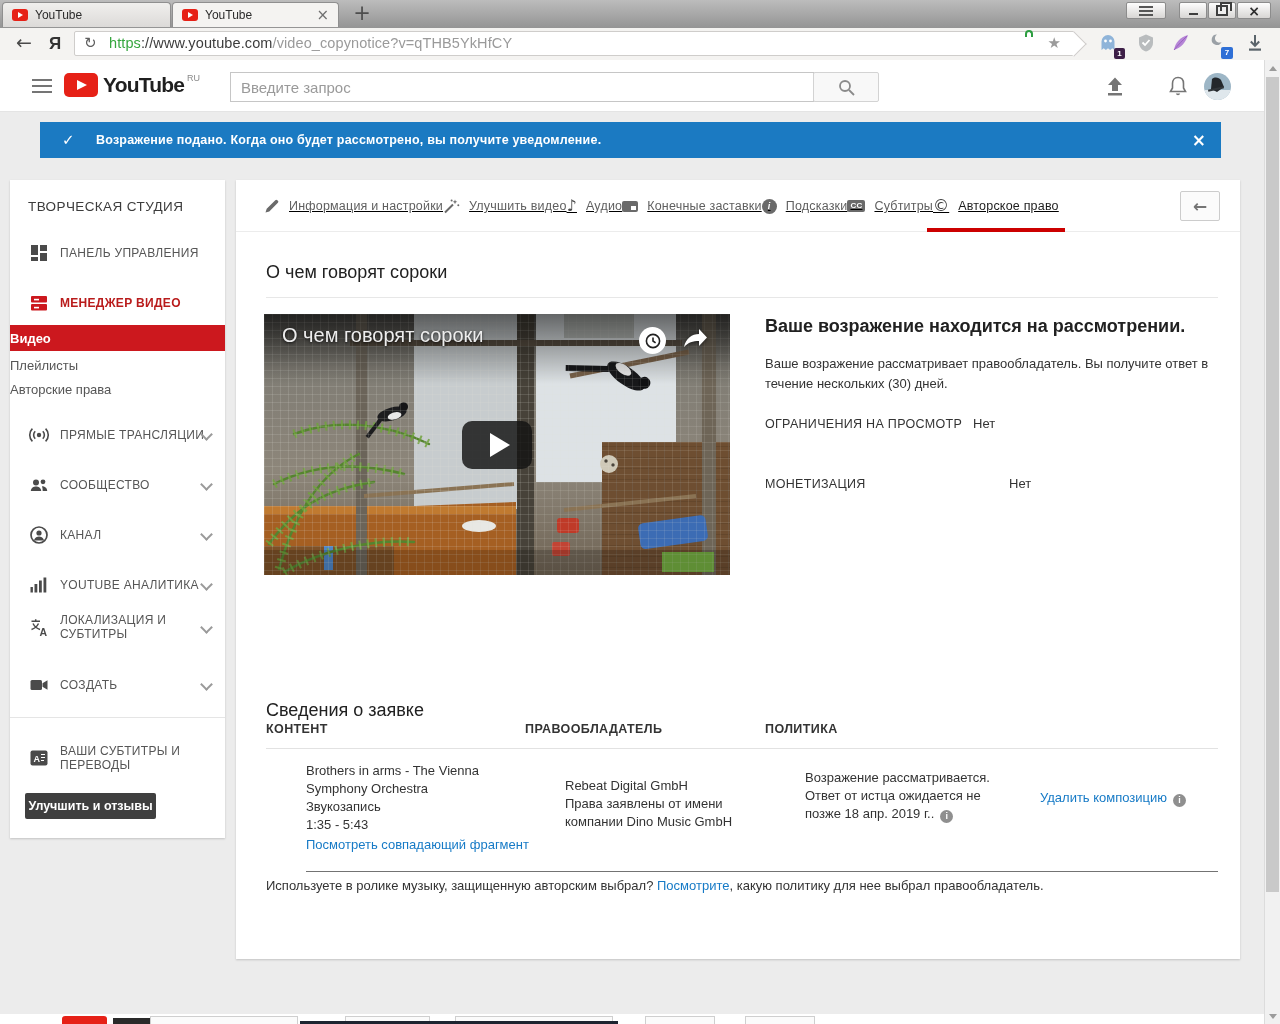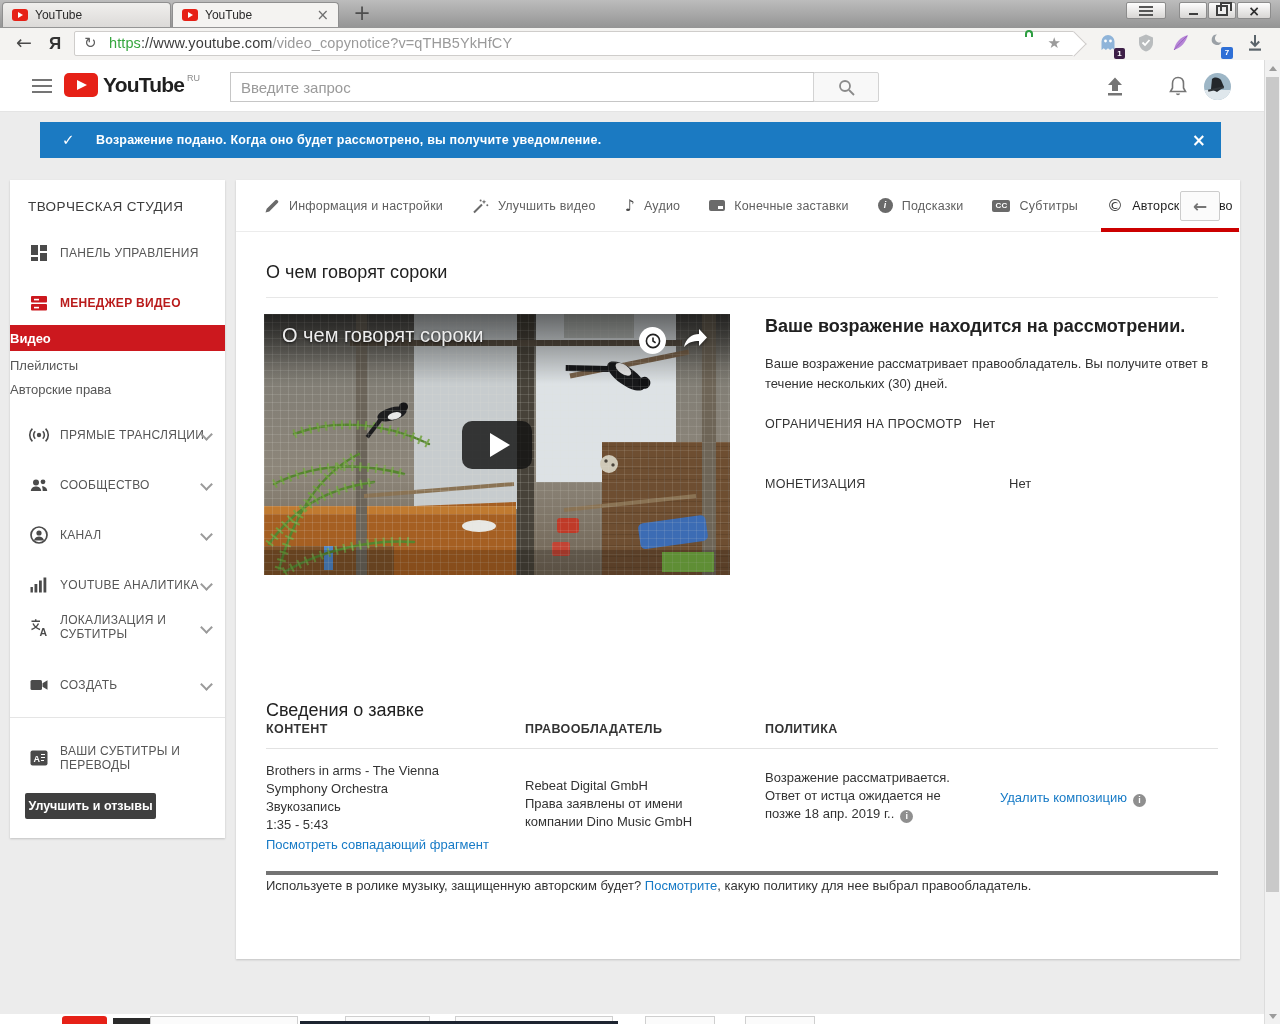--- a/index.html
+++ b/index.html
@@ -84,22 +84,22 @@
   .chev{position:absolute;right:14px;top:9px;width:7px;height:7px;border-right:2px solid #9a9a9a;border-bottom:2px solid #9a9a9a;transform:rotate(45deg);}
   .subrow{position:absolute;left:0;right:0;height:24px;display:flex;align-items:center;font-size:13px;color:#565656;box-sizing:border-box;}
   .subrow.sel{height:26px;background:#cc181e;color:#fff;font-weight:bold;}
   .wraplabel{width:128px;line-height:14px;}
   .sdivider{position:absolute;left:0;right:0;top:537px;border-top:1px solid #e5e5e5;}
   .helpbtn{position:absolute;left:15px;top:613px;width:131px;height:26px;background:#3f3f3f;border-radius:2px;
     color:#fff;font-size:12.5px;font-weight:bold;display:flex;align-items:center;justify-content:center;}
 
   
   .maincard{position:absolute;left:236px;top:180px;width:1004px;height:779px;background:#fff;box-shadow:0 1px 2px rgba(0,0,0,.18);}
-  .vtabs{position:absolute;top:0;left:0;right:0;height:52px;display:flex;align-items:center;
-    padding-left:28px;gap:29px;border-bottom:1px solid #ececec;box-sizing:border-box;}
+  .vtabs{position:absolute;top:0;left:0;right:0;height:52px;display:flex;align-items:flex-start;
+    padding-left:28px;border-bottom:1px solid #ececec;box-sizing:border-box;text-decoration:underline;}
   .vtab{display:flex;align-items:center;gap:9px;height:52px;font-size:12.5px;color:#5f5f5f;position:relative;letter-spacing:.2px;white-space:nowrap;}
   .vtab.active{color:#1d1d1d;}
   .vtab.active::after{content:'';position:absolute;left:-6px;right:-6px;bottom:0;height:4px;background:#c00;}
   .ticon{display:flex;align-items:center;justify-content:center;}
   .tcc{width:18px;height:12px;background:#6a6a6a;border-radius:2px;color:#fff;font-size:8px;font-weight:bold;text-align:center;line-height:12px;}
   .tend{width:16px;height:11px;background:#6a6a6a;border-radius:2px;position:relative;}
   .tend::after{content:'';position:absolute;right:2px;bottom:2px;width:5px;height:3.5px;background:#fff;}
   .tinfo{width:15px;height:15px;border-radius:50%;background:#6a6a6a;color:#fff;font-size:9px;font-weight:bold;text-align:center;line-height:15px;font-style:italic;}
   .tcopy{font-size:16px;color:#3c3c3c;line-height:1;}
   .tnote{font-size:16px;color:#4a4a4a;line-height:1;}
@@ -125,21 +125,21 @@
   .st-f{position:absolute;left:0;display:flex;align-items:baseline;}
   .st-f1{top:100px;}.st-f2{top:160px;gap:36px;}
   .st-label{display:inline-block;width:208px;font-size:12.5px;color:#333;letter-spacing:.3px;}
   .st-val{font-size:13px;color:#333;}
 
   
   .cd-h{position:absolute;left:30px;top:502px;font-size:18px;color:#212121;font-weight:normal;}
   .ctable{position:absolute;left:30px;top:542px;width:952px;font-size:13px;color:#333;}
   .crow-h{display:grid;grid-template-columns:259px 240px 235px 1fr;padding-bottom:12px;border-bottom:1px solid #e2e2e2;
     font-size:12.5px;font-weight:bold;letter-spacing:.4px;color:#333;}
-  .crow-b{display:grid;grid-template-columns:259px 240px 235px 1fr;padding:13px 0 17px;border-bottom:4px solid #737373;line-height:18px;}
+  .crow-b{display:grid;grid-template-columns:259px 240px 235px 1fr;padding:13px 0 17px;border-bottom:1px solid #737373;line-height:18px;margin-left:40px;}
   .cell{padding-right:24px;}
   .c-owner{padding-top:15px;}
   .c-policy{padding-top:7px;max-width:216px;box-sizing:border-box;}
   .c-action{padding-top:27px;}
   a.link{color:#167ac6;text-decoration:none;cursor:pointer;}
   .mt2{margin-top:2px;}
   .inf{display:inline-block;width:13px;height:13px;border-radius:50%;background:#8f8f8f;color:#fff;font-size:9px;font-weight:bold;
     text-align:center;line-height:13px;margin-left:6px;vertical-align:-1px;}
   .footnote{position:absolute;left:30px;top:698px;font-size:13px;color:#333;}
 
@@ -574,21 +574,21 @@
         <div class="cell c-policy">
           <span>Возражение рассматривается. Ответ от истца ожидается не позже 18 апр. 2019 г..</span><span class="inf">i</span>
         </div>
         <div class="cell c-action">
           <a class="link">Удалить композицию</a><span class="inf">i</span>
         </div>
       </div>
     </div>
 
     <div class="footnote">
-      <span>Используете в ролике музыку, защищенную авторским будет? </span><a class="link">Посмотрите</a><span>, какую политику для нее выбрал правообладатель.</span>
+      <span>Используете в ролике музыку, защищенную авторским выбрал? </span><a class="link">Посмотрите</a><span>, какую политику для нее выбрал правообладатель.</span>
     </div>
   </div>
 
   <div class="pfooter">
     <span class="f-logo"></span>
     <span class="f-text"></span>
     <span class="f-box" style="left:150px;width:148px;"></span>
     <span class="f-box" style="left:345px;width:85px;"></span>
     <span class="f-box" style="left:455px;width:158px;"></span>
     <span class="f-box" style="left:645px;width:70px;"></span>

